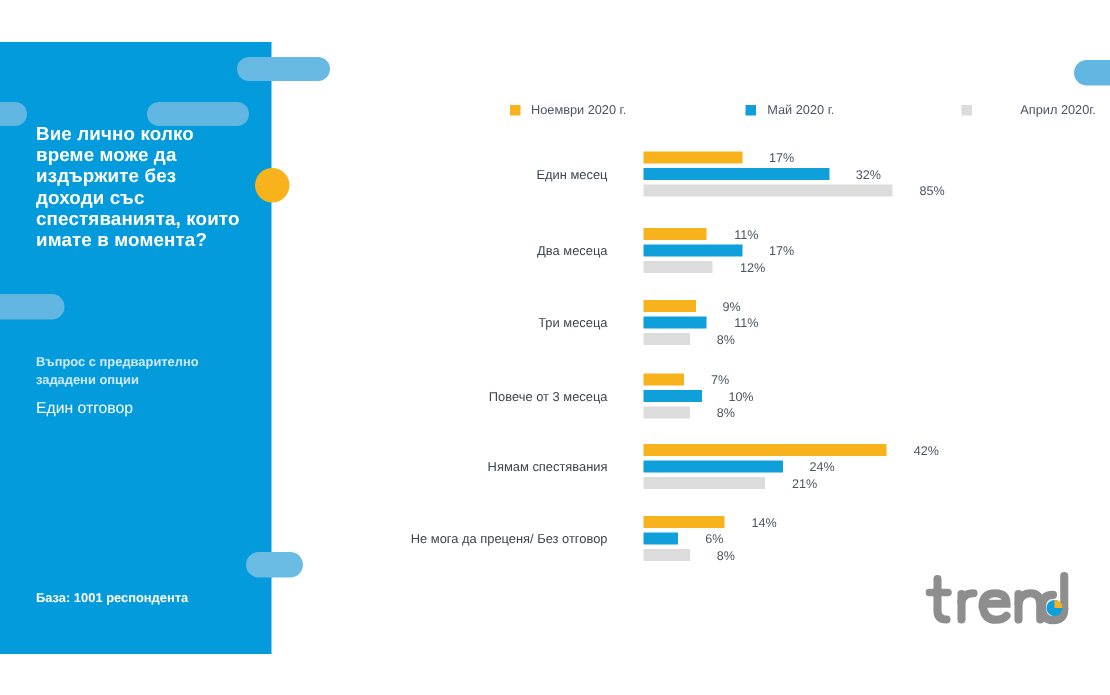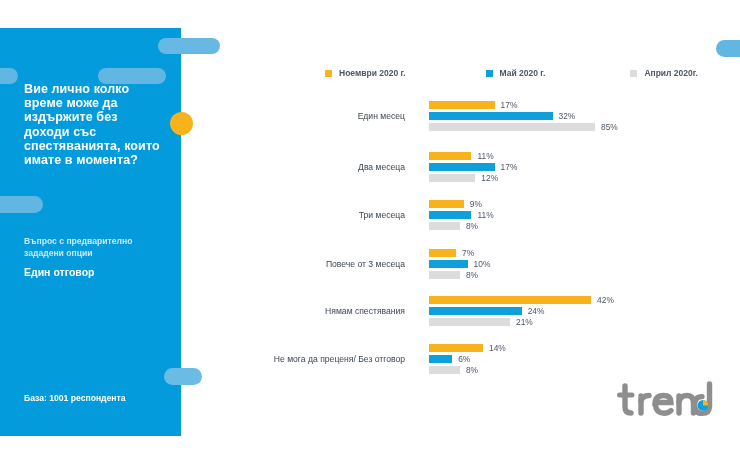--- a/index.html
+++ b/index.html
@@ -113,43 +113,42 @@
     line-height: 11.5px;
     font-weight: bold;
     z-index: 5;
   }
   #answer-mode {
     position: absolute;
     left: 24px;
     top: 266px;
     color: #ffffff;
     font-size: 10.5px;
-    font-weight: bold;
+    font-weight: normal;
     z-index: 5;
   }
   #base-note {
     position: absolute;
     left: 24px;
     top: 393px;
     color: #ffffff;
     font-size: 8.6px;
     font-weight: bold;
     z-index: 5;
   }
 
   
   #legend {
     position: absolute;
-    left: 325px;
+    left: 340px;
     top: 66px;
     height: 14px;
     display: flex;
     align-items: center;
     z-index: 2;
-    font-weight: bold;
   }
   .legend-item {
     display: flex;
     align-items: center;
   }
   .legend-swatch {
     width: 7px;
     height: 7px;
     display: inline-block;
     margin-right: 7px;
@@ -188,20 +187,21 @@
   }
   .bars {
     flex: 1 1 auto;
     position: relative;
   }
   .bar-row {
     height: 8px;
     display: flex;
     align-items: center;
     margin-bottom: 3px;
+    gap: 12px;
   }
   .bar-row:last-child { margin-bottom: 0; }
   .bar {
     height: 8px;
     flex: 0 0 auto;
   }
   .bar-value {
     font-size: 8.4px;
     color: #4C5663;
     margin-left: 6px;
@@ -240,21 +240,21 @@
 
 <div id="legend">
     <div class="legend-item">
       <span class="legend-swatch" style="background: rgb(247, 178, 28);"></span>
       <span class="legend-label">Ноември 2020 г.</span>
     </div>
     <div class="legend-item" style="margin-left: 80px;">
       <span class="legend-swatch" style="background: rgb(15, 160, 220);"></span>
       <span class="legend-label">Май 2020 г.</span>
     </div>
-    <div class="legend-item" style="margin-left: 85px;">
+    <div class="legend-item" style="margin-left: 85px; gap: 25px;">
       <span class="legend-swatch" style="background: rgb(220, 220, 220);"></span>
       <span class="legend-label">Април 2020г.</span>
     </div>
   </div>
 
 <div id="chart">
     <div class="bar-group" style="top: 101px;">
       <div class="cat-label">Един месец</div>
       <div class="bars">
         <div class="bar-row">

